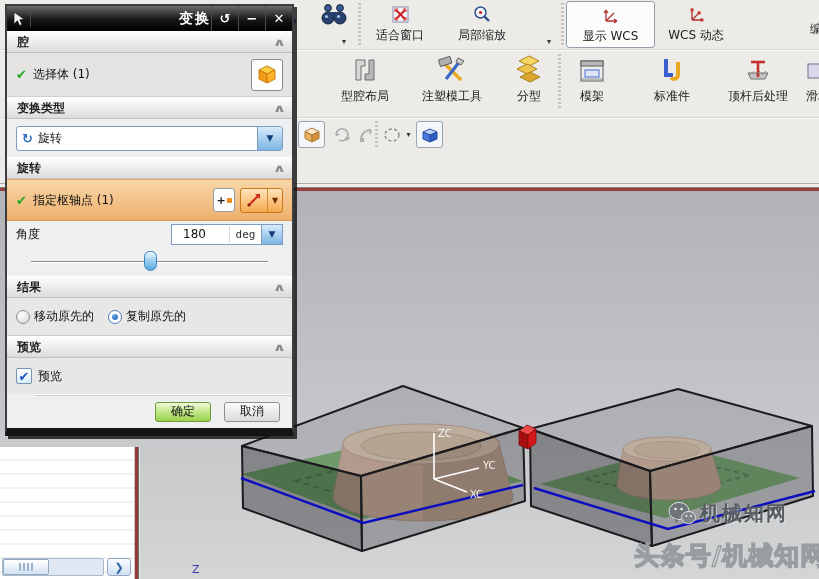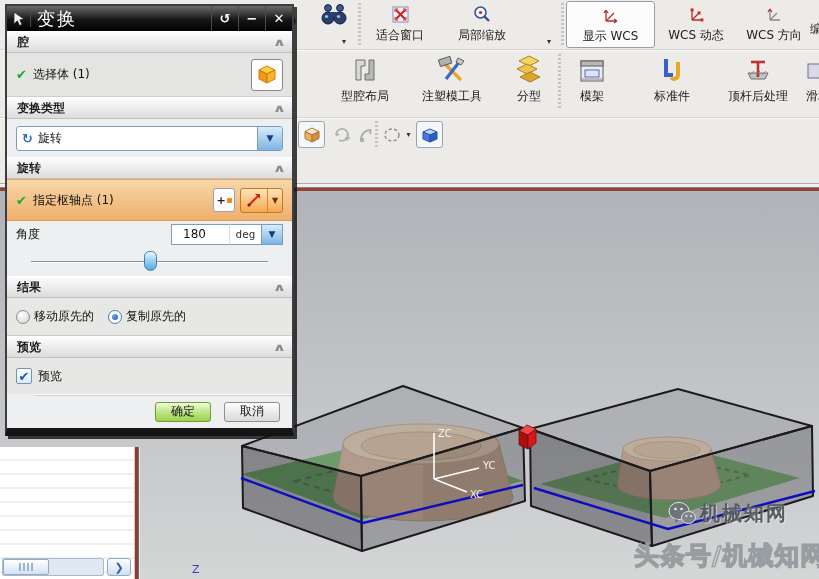--- a/index.html
+++ b/index.html
@@ -46,21 +46,21 @@
   .pdivider { position:absolute; left:134px; top:447px; width:6px; height:132px; z-index:3;
               background:linear-gradient(90deg,#cacaca 0 1px,#913a36 1px 4px,#6e6e6e 4px 5px,#e6e6e6 5px 6px); }
 
   
   .dialog { position:absolute; left:5px; top:4px; width:289px; z-index:10; background:#edeff0;
             border:2px solid #3e3e40; border-bottom:8px solid #141414;
             box-shadow:3px 3px 0 rgba(18,18,18,.8); }
   .titlebar { height:25px; background:linear-gradient(180deg,#6b6b6b 0%,#161616 55%,#000 100%);
               display:flex; align-items:center; color:#fff; }
   .titlebar .ptr { width:24px; display:flex; justify-content:center; border-right:1px solid #4a4a4a; }
-  .titlebar .ttl { font-size:18px; font-weight:normal; padding-left:6px; letter-spacing:2px; flex:1; }
+  .titlebar .ttl { font-size:14px; font-weight:bold; padding-left:6px; letter-spacing:2px; flex:1;text-align:right; }
   .tbtn { width:27px; height:25px; display:flex; align-items:center; justify-content:center;
           font-size:13px; font-weight:bold; border-left:1px solid #4d4d4d; color:#fff; }
   .sec { height:22px; display:flex; justify-content:space-between; align-items:center; padding:0 8px 0 10px;
          background:linear-gradient(180deg,#fdfdfd,#dcdcdc); border-top:1px solid #fff; border-bottom:1px solid #c0c0c0;
          font-size:12px; font-weight:bold; color:#1d1d1d; }
   .sec .chev { color:#8b8b8b; font-size:11px; font-weight:bold; transform:scaleX(1.5); }
   .row { display:flex; align-items:center; padding:0 9px; }
   .panelrow { background:#e4e4e2; border-bottom:1px solid #cdcdcb; }
   .okcheck { color:#22aa22; font-size:13px; font-weight:bold; margin-right:6px; }
   .rowlab { font-size:12px; color:#111; }
@@ -178,29 +178,20 @@
         <svg width="18" height="17" viewBox="0 0 18 17">
           <path d="M5,14 L5,4 M5,14 L15,14 M5,14 L12,7" stroke="#b03030" stroke-width="1.3" fill="none"></path>
           <rect x="3.6" y="2.4" width="3" height="3" fill="#c83030"></rect>
           <rect x="13.4" y="12.4" width="3" height="3" fill="#c83030"></rect>
           <rect x="10.6" y="5.4" width="3" height="3" fill="#c83030"></rect>
         </svg>
       </div>
       <div class="tlab">WCS 动态</div>
     </div>
 
-    <div class="t1" style="left:739px;width:70px;">
-      <div class="tico">
-        <svg width="18" height="17" viewBox="0 0 18 17">
-          <path d="M5,14 L5,3 M5,14 L15,14 M5,14 L12,7" stroke="#8a8a8a" stroke-width="1.3" fill="none"></path>
-          <path d="M5,3 l-2,3 M5,3 l2,3" stroke="#b03030" stroke-width="1.3" fill="none"></path>
-        </svg>
-      </div>
-      <div class="tlab">WCS 方向</div>
-    </div>
 
     <div class="t1" style="left:810px;width:9px;overflow:hidden;align-items:flex-start;">
       <div class="tlab" style="margin-top:20px;">编</div>
     </div>
 
     <div class="hline" style="top:49px;height:1px;background:#d6d3d0;box-shadow:0 1px 0 #fbfaf9;"></div>
 
     <div class="t2" style="left:323px;width:84px;">
       <div class="tico">
         <svg width="28" height="28" viewBox="0 0 28 28">

